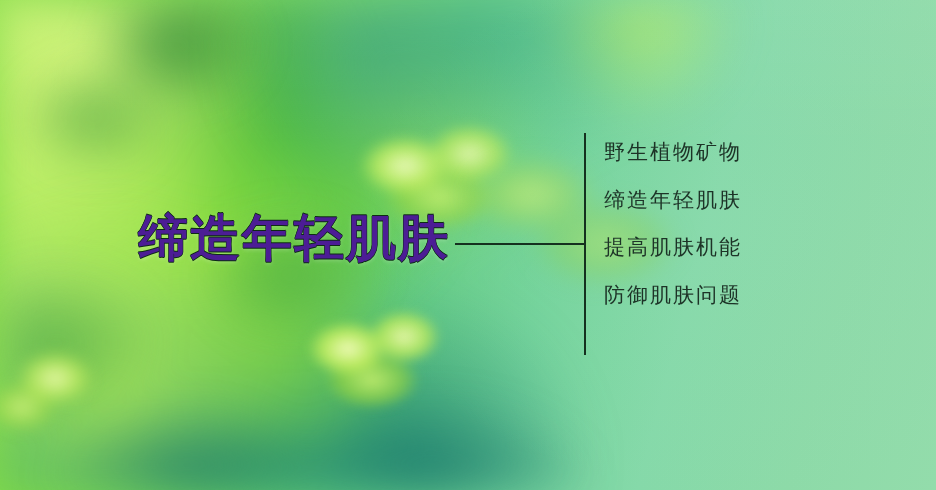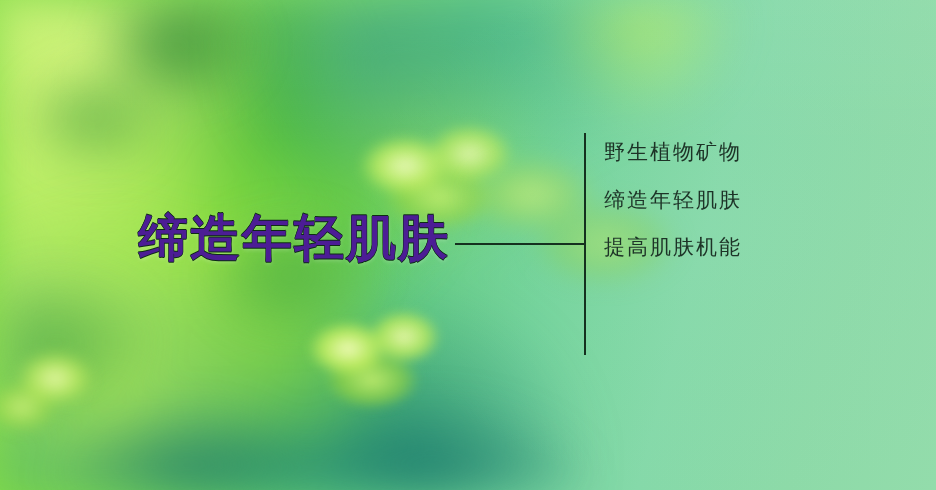--- a/index.html
+++ b/index.html
@@ -222,16 +222,17 @@
     <div class="headline">缔造年轻肌肤</div>
 
     <div class="rule-horizontal"></div>
 
     <div class="rule-vertical"></div>
 
     <div class="feature-list">
       <div class="feature-item">野生植物矿物</div>
       <div class="feature-item">缔造年轻肌肤</div>
       <div class="feature-item">提高肌肤机能</div>
+      <div class="feature-item">防御肌肤问题</div>
     </div>
 
   </div>
 </div>
 
 </body></html>

